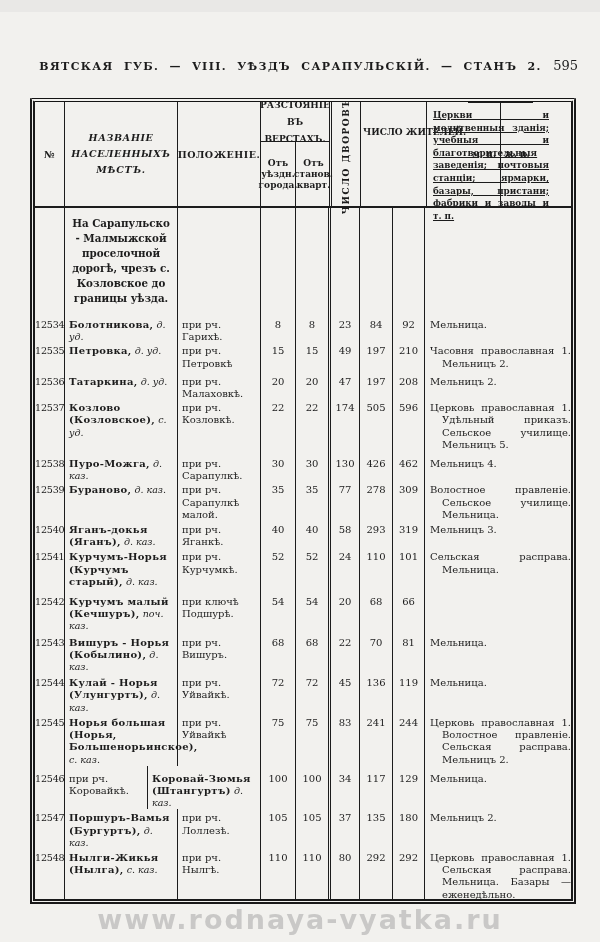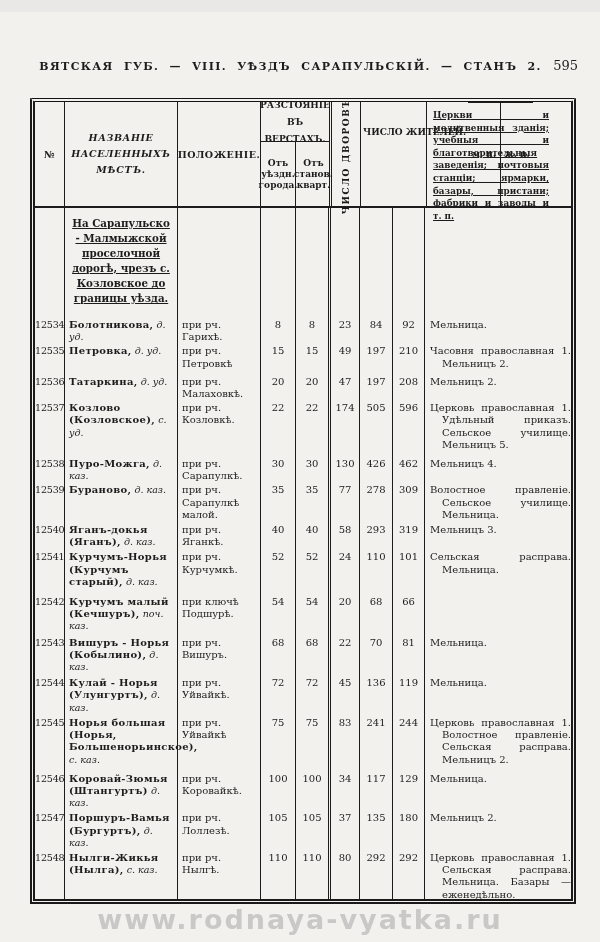--- a/index.html
+++ b/index.html
@@ -40,21 +40,21 @@
   .w-no{width:30px;}.w-name{width:113px;}.w-pos{width:83px;}
   .w-d1{width:35px;}.w-d2{width:35px;}.w-dv{width:29px;}.w-mp{width:33px;}.w-jp{width:32px;}.w-notes{flex:1;}
   .c-no{text-align:center;font-size:9.6px;letter-spacing:-.2px;}
   .c-name{padding-left:4px;padding-right:3px;}
   .nm{font-weight:700;letter-spacing:.3px;}
   .st{font-style:italic;font-size:9.5px;}
   .c-pos{padding-left:4px;padding-right:2px;}
   .c-num{text-align:center;}
   .c-notes{padding-left:17px;text-indent:-12px;text-align:justify;}
   .sec .sec-text{font-weight:700;text-align:center;padding-left:6px;padding-right:6px;
-                 padding-bottom:12px;line-height:15px;font-size:10.3px;text-decoration:underline;}
+                 padding-bottom:12px;line-height:15px;font-size:10.3px;}
   
   .watermark{position:absolute;left:0;right:0;top:892px;text-align:center;
              font-family:"DejaVu Sans",sans-serif;font-weight:700;font-size:27px;
              letter-spacing:2px;color:rgba(150,150,150,.45);}
 </style>
 </head>
 <body>
 
 <div class="page">
 
@@ -247,22 +247,22 @@
     <div class="c c-num w-d1 br">75</div>
     <div class="c c-num w-d2 brd">75</div>
     <div class="c c-num w-dv br">83</div>
     <div class="c c-num w-mp br">241</div>
     <div class="c c-num w-jp br">244</div>
     <div class="c c-notes w-notes">Церковь православная 1. Волостное правленіе. Сельская расправа. Мельницъ 2.</div>
   </div>
 
   <div class="trow" style="--gap: 7px;">
     <div class="c c-no w-no br">12546</div>
+    <div class="c c-pos w-pos br">при рч. Коровайкѣ.</div>
     <div class="c c-name w-name br"><span class="nm">Коровай-Зюмья (Штангуртъ)</span> <span class="st">д. каз.</span></div>
-    <div class="c c-pos w-pos br">при рч. Коровайкѣ.</div>
     <div class="c c-num w-d1 br">100</div>
     <div class="c c-num w-d2 brd">100</div>
     <div class="c c-num w-dv br">34</div>
     <div class="c c-num w-mp br">117</div>
     <div class="c c-num w-jp br">129</div>
     <div class="c c-notes w-notes">Мельница.</div>
   </div>
 
   <div class="trow" style="--gap: 3px;">
     <div class="c c-no w-no br">12547</div>

